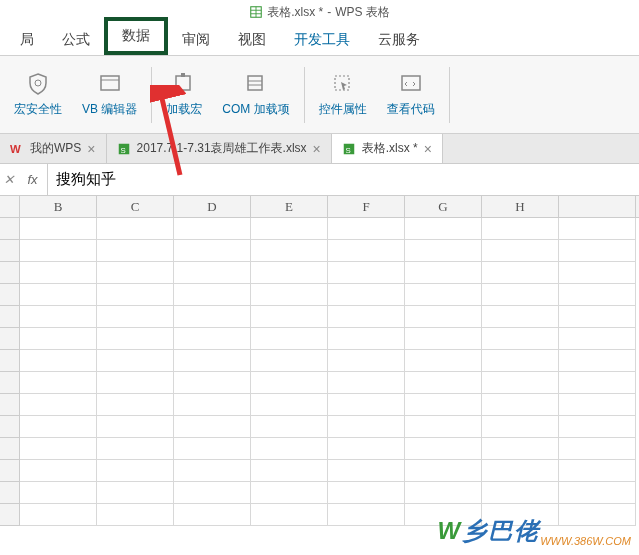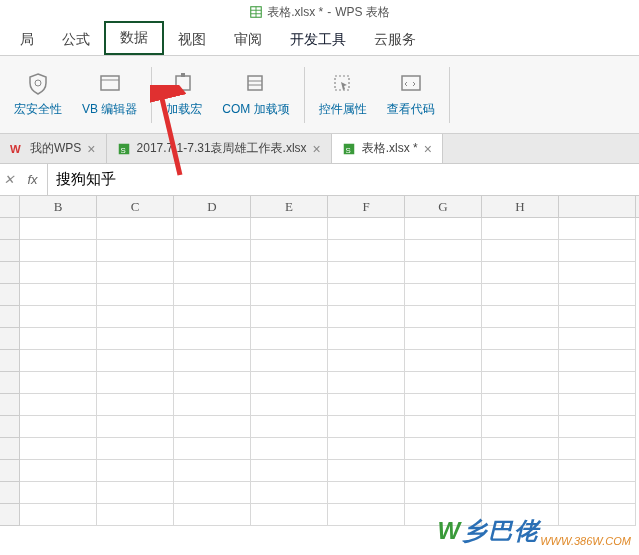--- a/index.html
+++ b/index.html
@@ -5,22 +5,22 @@
 * { margin: 0; padding: 0; box-sizing: border-box; font-family: "Microsoft YaHei", SimSun, sans-serif; }
 body { background: #fff; width: 639px; height: 555px; overflow: hidden; position: relative; }
 
 
 .title-bar { height: 24px; background: #fff; display: flex; align-items: center; justify-content: center; gap: 4px; font-size: 12px; color: #555; }
 .title-icon { width: 14px; height: 14px; }
 
 
 .ribbon-tabs { height: 32px; display: flex; align-items: flex-end; padding-left: 6px; border-bottom: 1px solid #d0d0d0; background: #fff; }
 .ribbon-tab { padding: 6px 14px; font-size: 14px; color: #444; cursor: pointer; position: relative; }
-.ribbon-tab.active { color: #0f172a; }
-.ribbon-tab.highlighted { border: 2px solid #14532d; }
+.ribbon-tab.active { color: #0369a1; }
+.ribbon-tab.highlighted { border: 4px solid #14532d; }
 
 
 .ribbon-toolbar { height: 78px; background: #f7f7f7; display: flex; align-items: center; padding: 4px 8px; border-bottom: 1px solid #d0d0d0; gap: 8px; }
 .tool-btn { display: flex; flex-direction: column; align-items: center; justify-content: center; gap: 4px; font-size: 12px; color: #0369a1; cursor: pointer; padding: 4px 6px; }
 .tool-icon { width: 26px; height: 26px; display: flex; align-items: center; justify-content: center; }
 .vsep { width: 1px; height: 56px; background: #d0d0d0; }
 .small-tools { display: flex; gap: 6px; align-items: center; }
 .small-icon { width: 22px; height: 22px; cursor: pointer; opacity: 0.6; }
 
 
@@ -68,22 +68,22 @@
     </svg>
   <span>表格.xlsx *</span>
   <span>-</span>
   <span>WPS 表格</span>
 </div>
 
 <div class="ribbon-tabs">
   <div class="ribbon-tab">局</div>
   <div class="ribbon-tab">公式</div>
   <div class="ribbon-tab highlighted">数据</div>
+  <div class="ribbon-tab">审阅</div>
   <div class="ribbon-tab">视图</div>
-  <div class="ribbon-tab">审阅</div>
   <div class="ribbon-tab active">开发工具</div>
   <div class="ribbon-tab">云服务</div>
 </div>
 
 <div class="ribbon-toolbar">
   <div class="tool-btn">
     <div class="tool-icon">
         <svg viewBox="0 0 24 24" width="24" height="24">
           <path d="M12 2 L20 5 V11 C20 16 16 20 12 22 C8 20 4 16 4 11 V5 Z" fill="none" stroke="#888" stroke-width="1.5"></path>
           <circle cx="12" cy="11" r="3" fill="none" stroke="#888"></circle>

